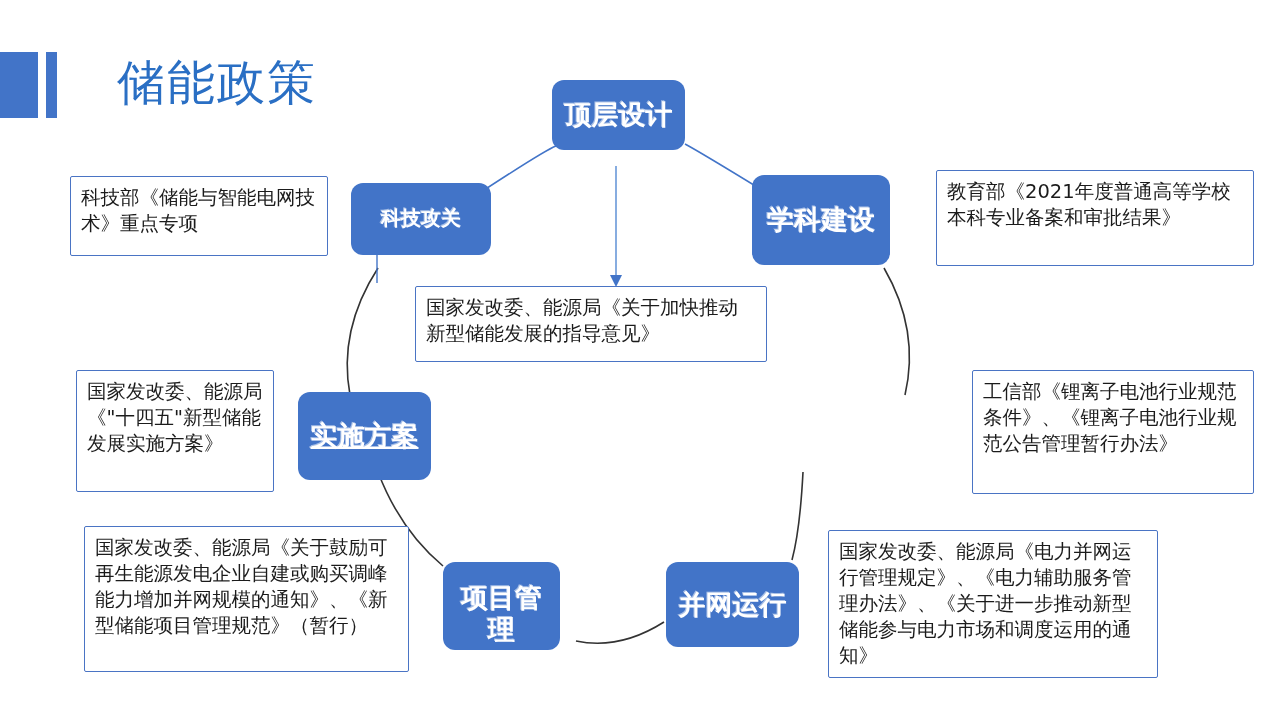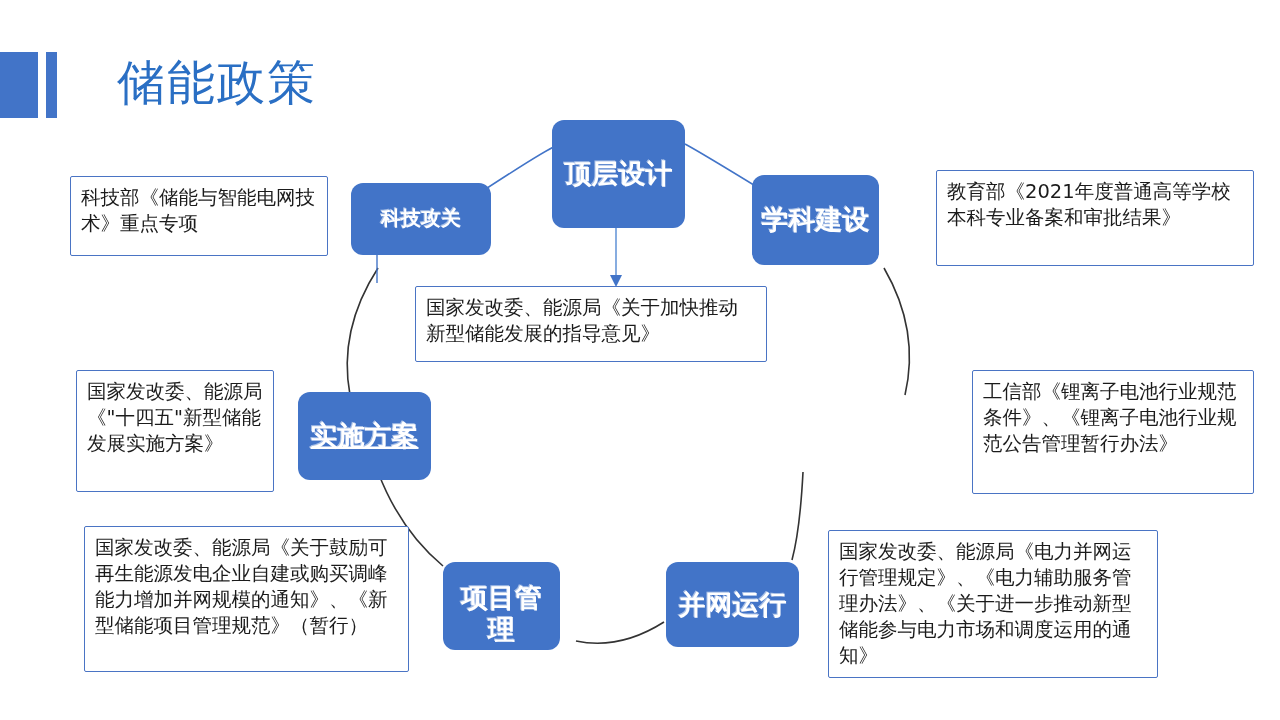--- a/index.html
+++ b/index.html
@@ -61,25 +61,25 @@
     <path d="M 803 472 Q 800 530 792 560" fill="none" stroke="#333333" stroke-width="1.6"></path>
     <path d="M 378 472 Q 400 530 443 566" fill="none" stroke="#333333" stroke-width="1.6"></path>
     <path d="M 576 641 Q 620 650 664 622" fill="none" stroke="#333333" stroke-width="1.6"></path>
 
     <line x1="616" y1="166" x2="616" y2="277" stroke="#7aa4dd" stroke-width="1.8"></line>
     <polygon points="616,287 610,275 622,275" fill="#4274c8"></polygon>
 
     <line x1="377" y1="252" x2="377" y2="283" stroke="#4274c8" stroke-width="1.4"></line>
   </svg>
 
-  <div class="node" style="left:552px;top:80px;width:133px;height:108px;margin-top:40px;">
+  <div class="node" style="left:552px;top:80px;width:133px;height:70px;">
     <span>顶层设计</span>
   </div>
 
-  <div class="node" style="left:752px;top:175px;width:127px;height:90px;">
+  <div class="node" style="left:752px;top:175px;width:138px;height:90px;">
     <span>学科建设</span>
   </div>
 
 
   <div class="node" style="left:666px;top:562px;width:133px;height:85px;">
     <span>并网运行</span>
   </div>
 
   <div class="node" style="left:443px;top:562px;width:117px;height:88px;align-items:flex-end;">
     <span>项目管理</span>

